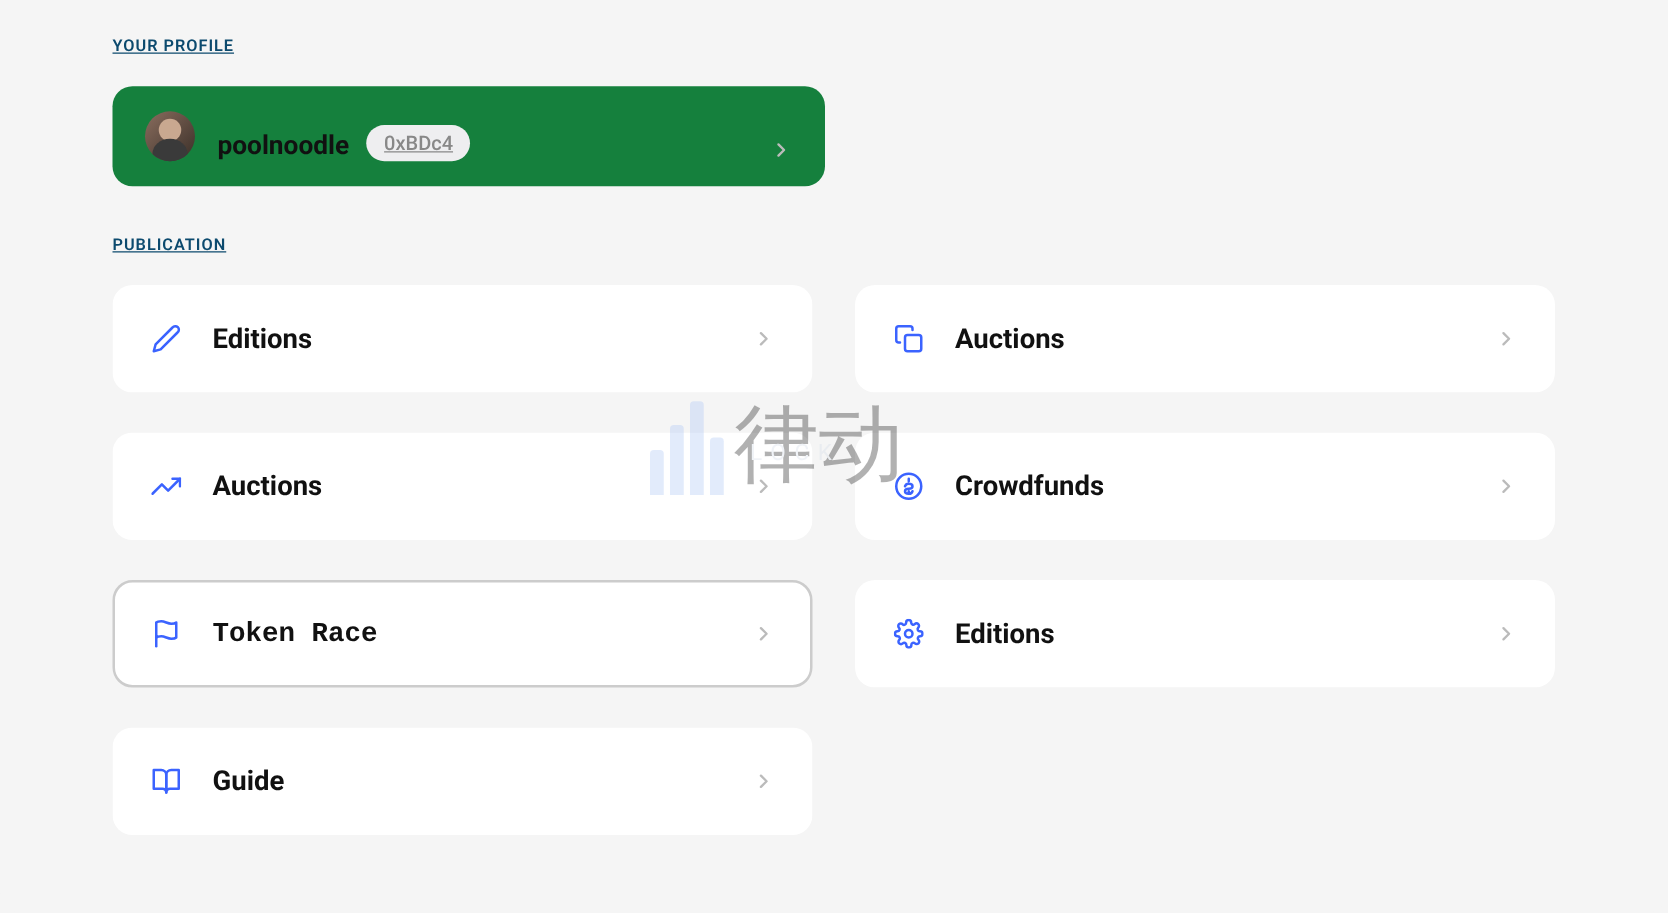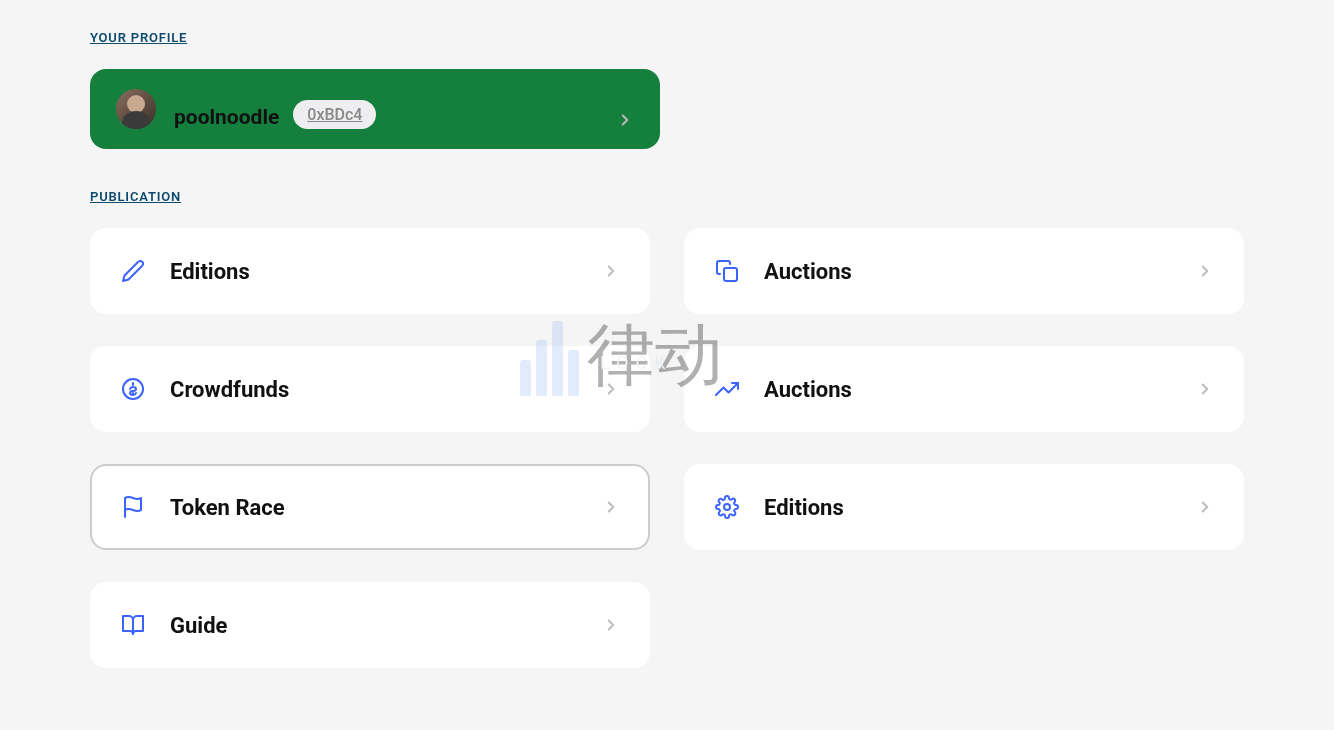--- a/index.html
+++ b/index.html
@@ -102,20 +102,21 @@
       background: #fff;
       border-radius: 16px;
       display: flex;
       align-items: center;
       padding: 28px 28px;
       cursor: pointer;
       border: 2px solid transparent;
     }
     .pub-card.selected {
       border: 2px solid #ccc;
+      font-family: Liberation Mono, monospace;
     }
     .pub-icon {
       width: 26px;
       height: 26px;
       display: flex;
       align-items: center;
       justify-content: center;
       color: #3b63ff;
       flex-shrink: 0;
     }
@@ -210,39 +211,39 @@
         <span class="pub-label">Auctions</span>
         <div class="spacer"></div>
         <svg class="chevron" width="18" height="18" viewBox="0 0 24 24" fill="none" stroke="currentColor" stroke-width="2.5" stroke-linecap="round" stroke-linejoin="round">
             <polyline points="9 18 15 12 9 6"></polyline>
           </svg>
       </div>
 
       <div class="pub-card">
         <span class="pub-icon">
           <svg width="24" height="24" viewBox="0 0 24 24" fill="none" stroke="currentColor" stroke-width="2" stroke-linecap="round" stroke-linejoin="round">
+              <polyline points="23 6 13.5 15.5 8.5 10.5 1 18"></polyline>
+              <polyline points="17 6 23 6 23 12"></polyline>
+            </svg>
+        </span>
+        <span class="pub-label">Auctions</span>
+        <div class="spacer"></div>
+        <svg class="chevron" width="18" height="18" viewBox="0 0 24 24" fill="none" stroke="currentColor" stroke-width="2.5" stroke-linecap="round" stroke-linejoin="round">
+            <polyline points="9 18 15 12 9 6"></polyline>
+          </svg>
+      </div>
+
+      <div class="pub-card">
+        <span class="pub-icon">
+          <svg width="24" height="24" viewBox="0 0 24 24" fill="none" stroke="currentColor" stroke-width="2" stroke-linecap="round" stroke-linejoin="round">
               <circle cx="12" cy="12" r="10"></circle>
               <path d="M12 6v2m0 8v2m-3-6a3 3 0 0 1 3-2c1.5 0 3 .5 3 2s-1.5 2-3 2-3 .5-3 2 1.5 2 3 2a3 3 0 0 0 3-2"></path>
             </svg>
         </span>
         <span class="pub-label">Crowdfunds</span>
-        <div class="spacer"></div>
-        <svg class="chevron" width="18" height="18" viewBox="0 0 24 24" fill="none" stroke="currentColor" stroke-width="2.5" stroke-linecap="round" stroke-linejoin="round">
-            <polyline points="9 18 15 12 9 6"></polyline>
-          </svg>
-      </div>
-
-      <div class="pub-card">
-        <span class="pub-icon">
-          <svg width="24" height="24" viewBox="0 0 24 24" fill="none" stroke="currentColor" stroke-width="2" stroke-linecap="round" stroke-linejoin="round">
-              <polyline points="23 6 13.5 15.5 8.5 10.5 1 18"></polyline>
-              <polyline points="17 6 23 6 23 12"></polyline>
-            </svg>
-        </span>
-        <span class="pub-label">Auctions</span>
         <div class="spacer"></div>
         <svg class="chevron" width="18" height="18" viewBox="0 0 24 24" fill="none" stroke="currentColor" stroke-width="2.5" stroke-linecap="round" stroke-linejoin="round">
             <polyline points="9 18 15 12 9 6"></polyline>
           </svg>
       </div>
 
 
       <div class="pub-card selected">
         <span class="pub-icon">
           <svg width="24" height="24" viewBox="0 0 24 24" fill="none" stroke="currentColor" stroke-width="2" stroke-linecap="round" stroke-linejoin="round">

